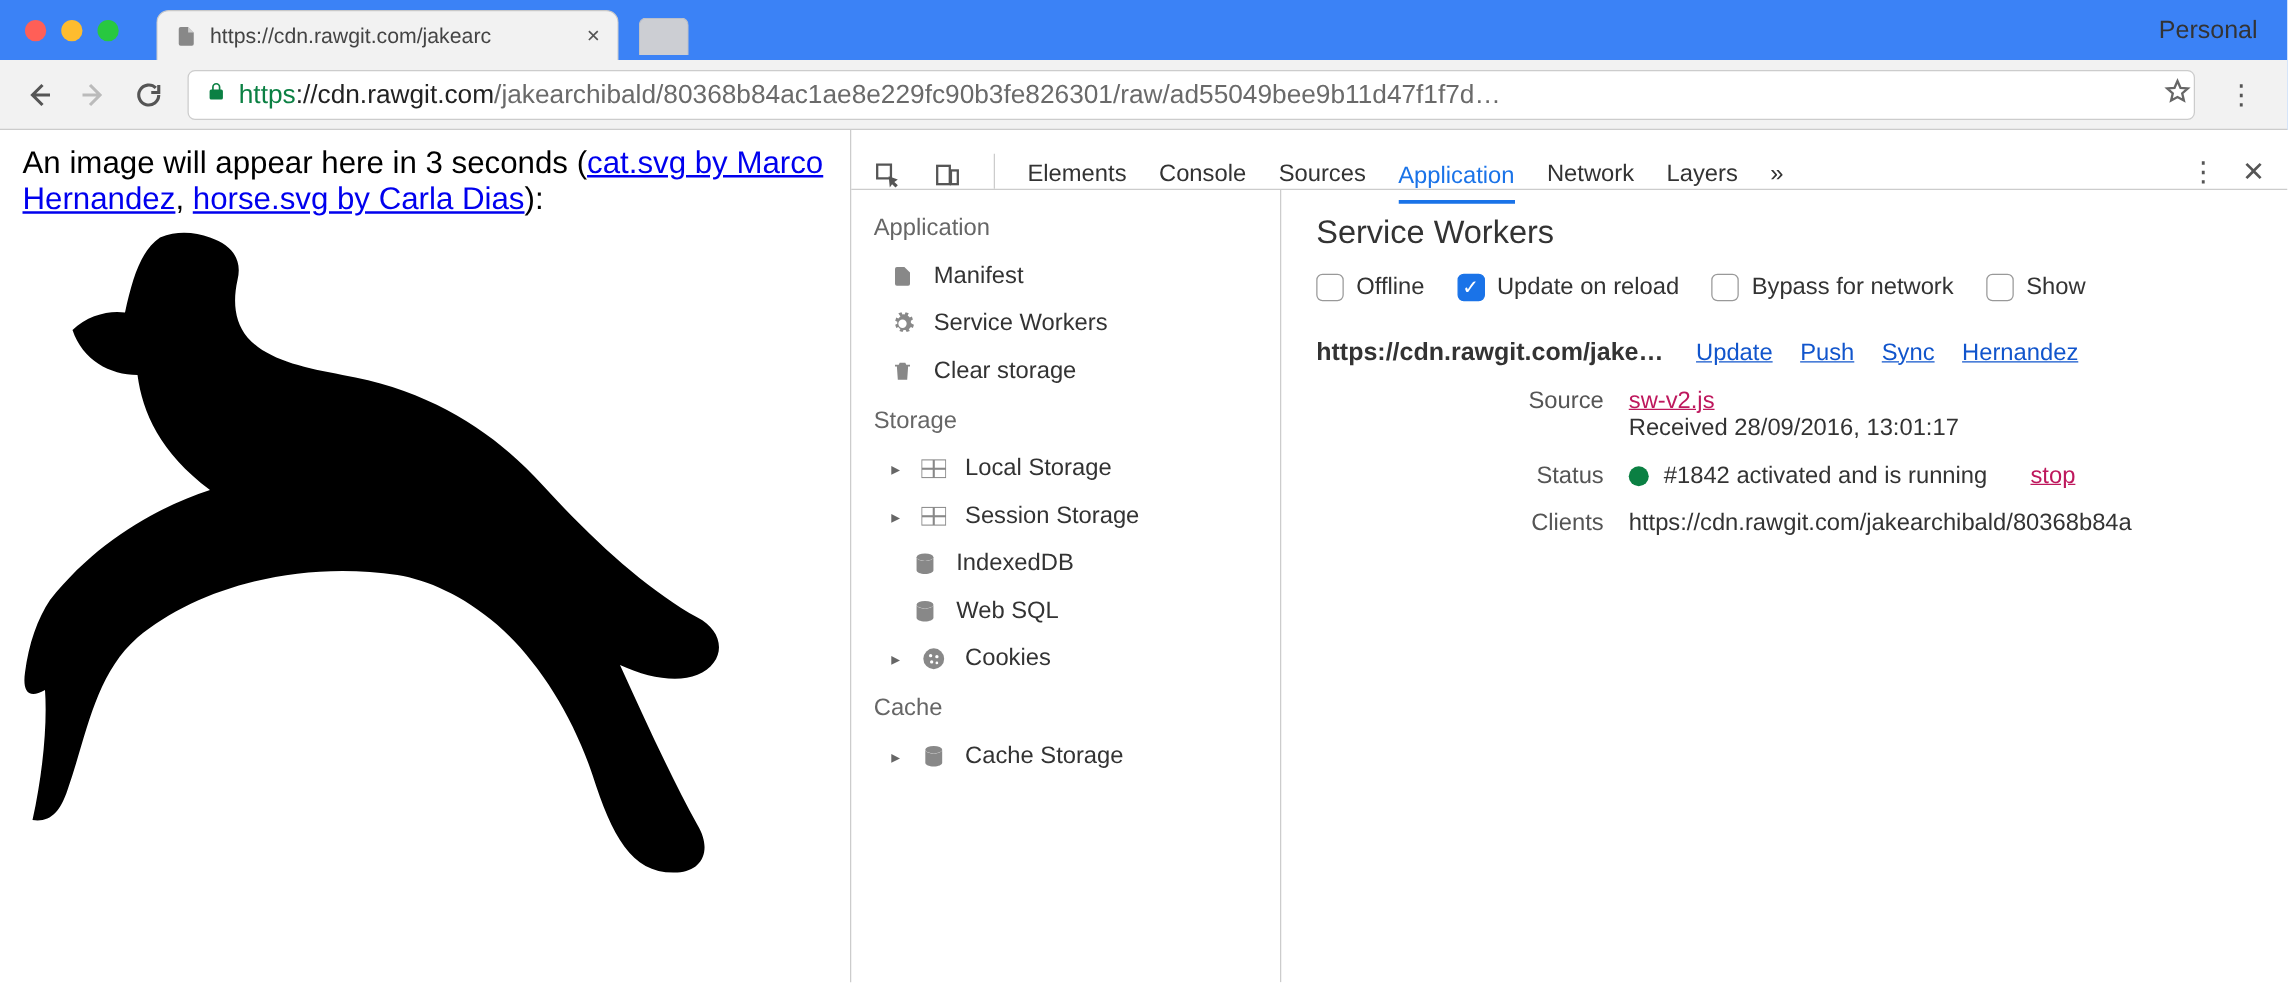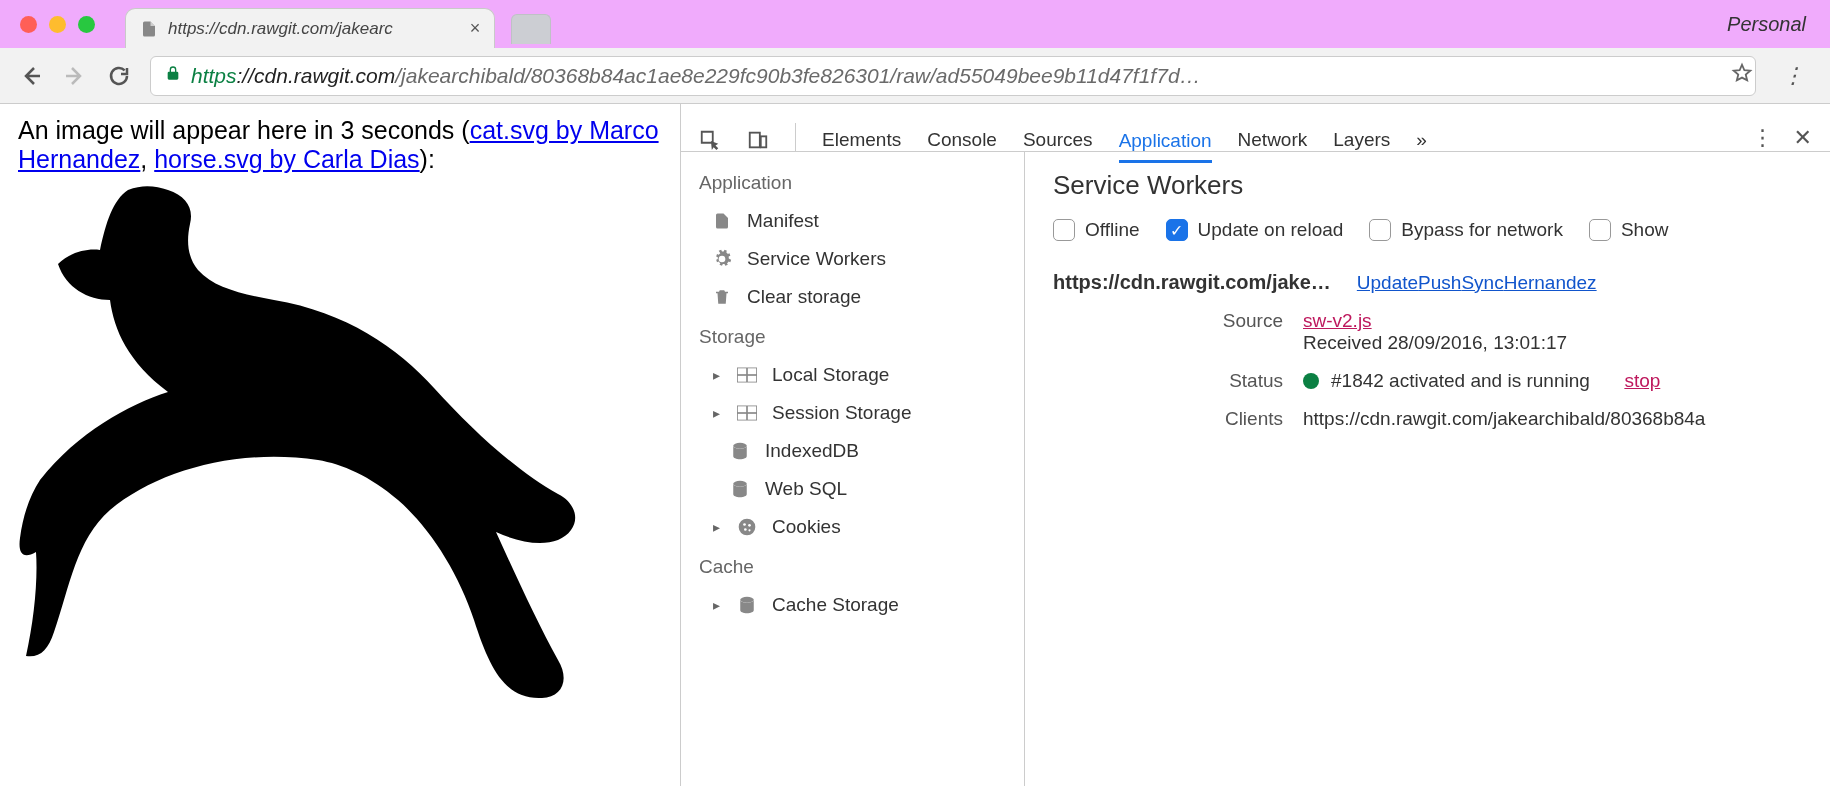--- a/index.html
+++ b/index.html
@@ -1,19 +1,19 @@
 <!DOCTYPE html>
 <html><head>
 <meta charset="utf-8">
 <style>
 * { box-sizing: border-box; margin: 0; padding: 0; font-family: -apple-system, BlinkMacSystemFont, "Segoe UI", Helvetica, Arial, sans-serif; }
 body { width: 1830px; height: 786px; background: #fff; overflow: hidden; position: relative; }
 
 
-.chrome { background: #f0abfc; font-style: italic; }
+.chrome { background: #3b82f6; }
 .titlebar { height: 48px; display: flex; align-items: center; position: relative; }
 .traffic { display: flex; gap: 12px; padding-left: 20px; }
 .tl { width: 17px; height: 17px; border-radius: 50%; }
 .red { background: #ff5f57; }
 .yellow { background: #febc2e; }
 .green { background: #28c840; }
 .tabs { display: flex; align-items: flex-end; margin-left: 30px; height: 100%; }
 .tab { background: #f2f2f2; border-radius: 10px 10px 0 0; height: 40px; min-width: 370px; display: flex; align-items: center; padding: 0 14px; gap: 10px; font-size: 17px; color: #444; border:1px solid #c9c9c9; border-bottom:none; }
 .tab .file-icon { width: 18px; height: 22px; }
 .tab .close { font-size: 18px; color: #555; margin-left: auto; cursor: pointer; }
@@ -57,21 +57,21 @@
 .dt-sub { padding-left:18px; }
 
 .dt-main { flex:1; padding:18px 0 0 28px; overflow:hidden; white-space:nowrap; }
 .sw-title { font-size:26px; color:#333; margin-bottom:18px; }
 .sw-opts { display:flex; gap:26px; align-items:center; margin-bottom:30px; }
 .chk { display:inline-flex; align-items:center; gap:10px; cursor:pointer; }
 .chk .box { width:22px; height:22px; border:1.5px solid #999; border-radius:5px; background:#fff; display:flex; align-items:center; justify-content:center; }
 .chk .box.checked { background:#1a73e8; border-color:#1a73e8; color:#fff; font-size:16px; }
 .sw-head { display:flex; align-items:center; gap:26px; margin-bottom:16px; }
 .sw-origin { font-weight:bold; font-size:20px; }
-.sw-links { display:flex; }
+.sw-links { display:flex; gap:22px; }
 .sw-links a { color:#1155cc; text-decoration:underline; cursor:pointer; }
 .sw-grid { display:grid; grid-template-columns:120px 1fr; column-gap:20px; row-gap:16px; margin-left:110px; }
 .sw-grid .lab { color:#555; text-align:right; }
 .sw-grid a { color:#be185d; text-decoration:underline; cursor:pointer; }
 .status-line { display:flex; align-items:center; gap:12px; }
 .status-dot { width:16px; height:16px; border-radius:50%; background:#0b8043; }
 .clients { overflow:hidden; white-space:nowrap; }
 
 
 .anno { position:absolute; pointer-events:none; }

